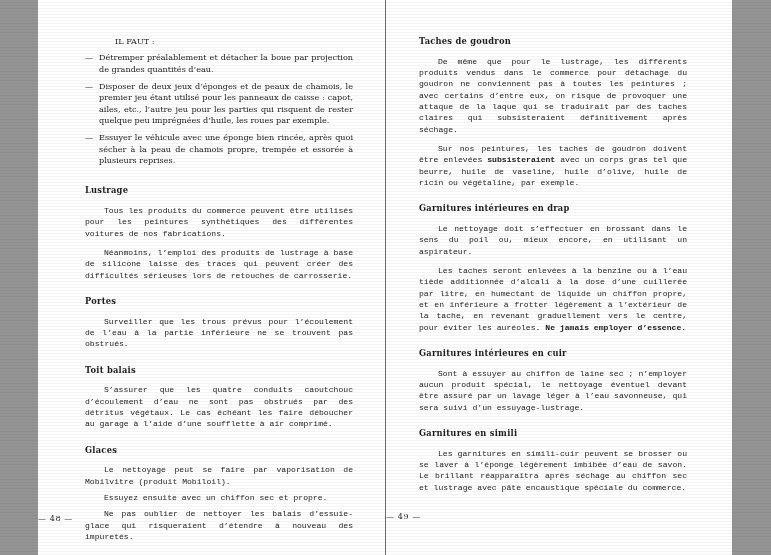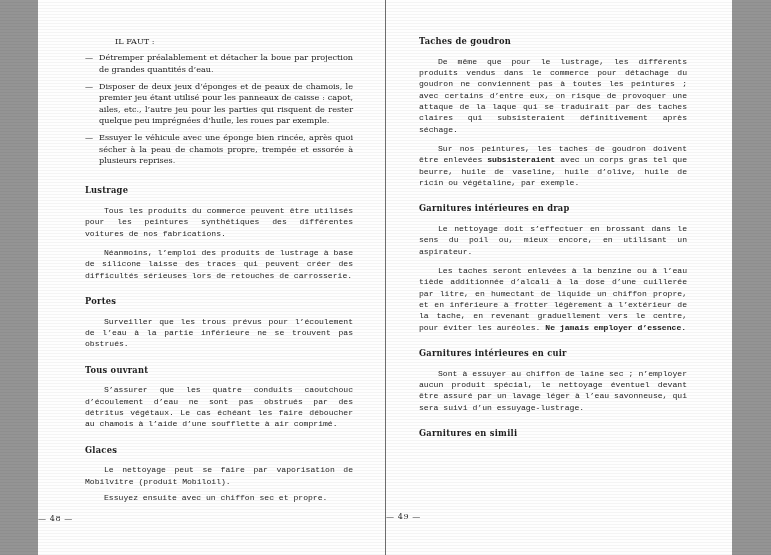--- a/index.html
+++ b/index.html
@@ -176,32 +176,33 @@
       <p class="para">Néanmoins, l’emploi des produits de lustrage à base de silicone laisse des traces qui peuvent créer des difficultés sérieuses lors de retouches de carrosserie.</p>
 
       <div class="gap-l"></div>
 
       <h2 class="sec">Portes</h2>
       <div class="gap-s"></div>
       <p class="para">Surveiller que les trous prévus pour l’écoulement de l’eau à la partie inférieure ne se trouvent pas obstrués.</p>
 
       <div class="gap-l"></div>
 
-      <h2 class="sec">Tous ouvrant</h2>
-      <div class="gap-s"></div>
-      <p class="para">S’assurer que les quatre conduits caoutchouc d’écoulement d’eau ne sont pas obstrués par des détritus végétaux. Le cas échéant les faire déboucher au chamois à l’aide d’une soufflette à air comprimé.</p>
+      <h2 class="sec">Toit balais</h2>
+      <div class="gap-s"></div>
+      <p class="para">S’assurer que les quatre conduits caoutchouc d’écoulement d’eau ne sont pas obstrués par des détritus végétaux. Le cas échéant les faire déboucher au garage à l’aide d’une soufflette à air comprimé.</p>
 
       <div class="gap-l"></div>
 
       <h2 class="sec">Glaces</h2>
       <div class="gap-s"></div>
       <p class="para">Le nettoyage peut se faire par vaporisation de Mobilvitre (produit Mobiloil).</p>
       <div class="gap-xs"></div>
       <p class="para">Essuyez ensuite avec un chiffon sec et propre.</p>
       <div class="gap-xs"></div>
+      <p class="para">Ne pas oublier de nettoyer les balais d’essuie-glace qui risqueraient d’étendre à nouveau des impuretés.</p>
 
     </div>
 
     <div class="folio">— 48 —</div>
   </div>
 
   <div class="gutter"></div>
 
   <div class="page page-right">
     <div class="col">
@@ -223,20 +224,21 @@
       <div class="gap-l"></div>
 
       <h2 class="sec">Garnitures intérieures en cuir</h2>
       <div class="gap-s"></div>
       <p class="para">Sont à essuyer au chiffon de laine sec ; n’employer aucun produit spécial, le nettoyage éventuel devant être assuré par un lavage léger à l’eau savonneuse, qui sera suivi d’un essuyage-lustrage.</p>
 
       <div class="gap-l"></div>
 
       <h2 class="sec">Garnitures en simili</h2>
       <div class="gap-s"></div>
+      <p class="para">Les garnitures en simili-cuir peuvent se brosser ou se laver à l’éponge légèrement imbibée d’eau de savon. Le brillant réapparaîtra après séchage au chiffon sec et lustrage avec pâte encaustique spéciale du commerce.</p>
 
     </div>
 
     <div class="folio">— 49 —</div>
   </div>
 
   <div class="grain"></div>
 </div>
 
 </body></html>

